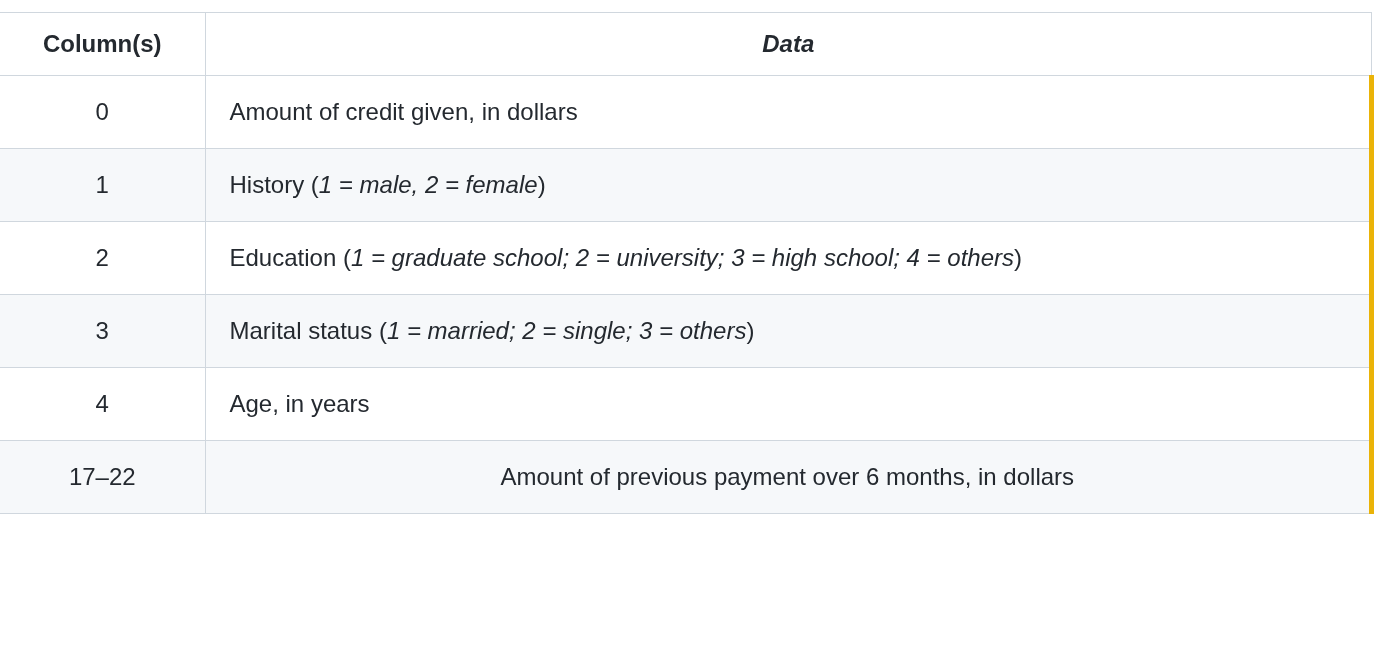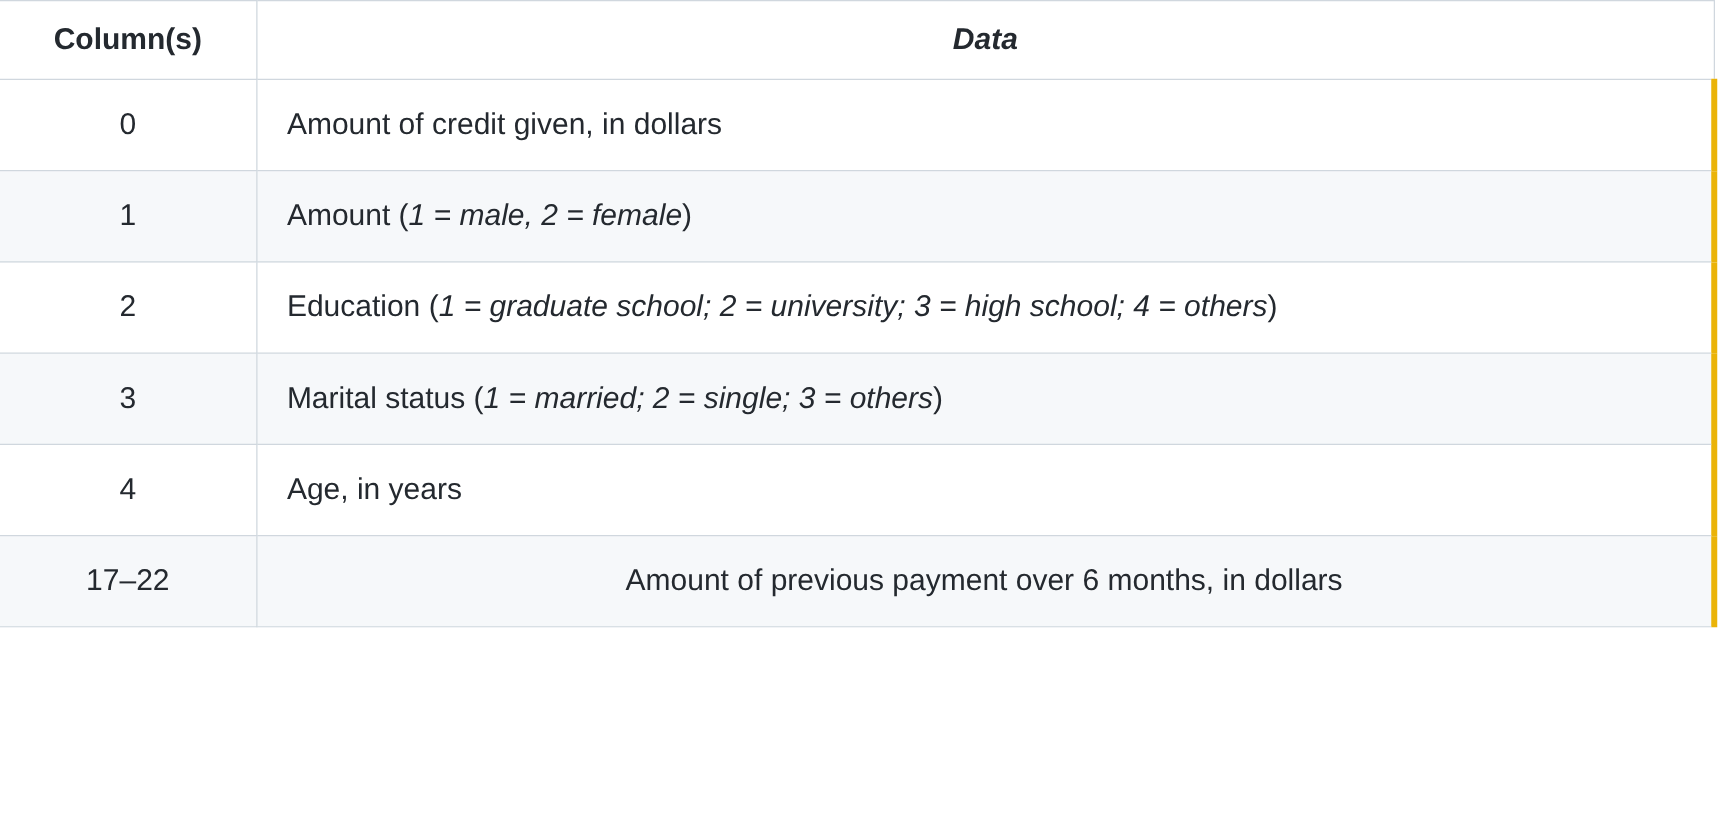--- a/index.html
+++ b/index.html
@@ -10,20 +10,21 @@
     body {
       font-family: -apple-system, BlinkMacSystemFont, "Segoe UI", Helvetica, Arial, sans-serif;
       font-size: 24px;
       line-height: 1.5;
       color: #24292f;
       background: #ffffff;
     }
     table {
       width: 100%;
       border-collapse: collapse;
+      margin-top: 12px;
     }
     thead th {
       font-weight: 600;
       text-align: left;
       padding: 13px 24px;
       border-top: 1px solid #d0d7de;
       border-bottom: 1px solid #d0d7de;
       border-right: 1px solid #d0d7de;
     }
     thead th:first-child {
@@ -67,21 +68,21 @@
       <th>Data</th>
     </tr>
   </thead>
   <tbody>
     <tr>
       <td>0</td>
       <td><span>Amount of credit given, in dollars</span></td>
     </tr>
     <tr>
       <td>1</td>
-      <td><span>Amount (</span><em>1 = male, 2 = female</em><span>)</span></td>
+      <td><span>History (</span><em>1 = male, 2 = female</em><span>)</span></td>
     </tr>
     <tr>
       <td>2</td>
       <td><span>Education (</span><em>1 = graduate school; 2 = university; 3 = high school; 4 = others</em><span>)</span></td>
     </tr>
     <tr>
       <td>3</td>
       <td><span>Marital status (</span><em>1 = married; 2 = single; 3 = others</em><span>)</span></td>
     </tr>
     <tr>

